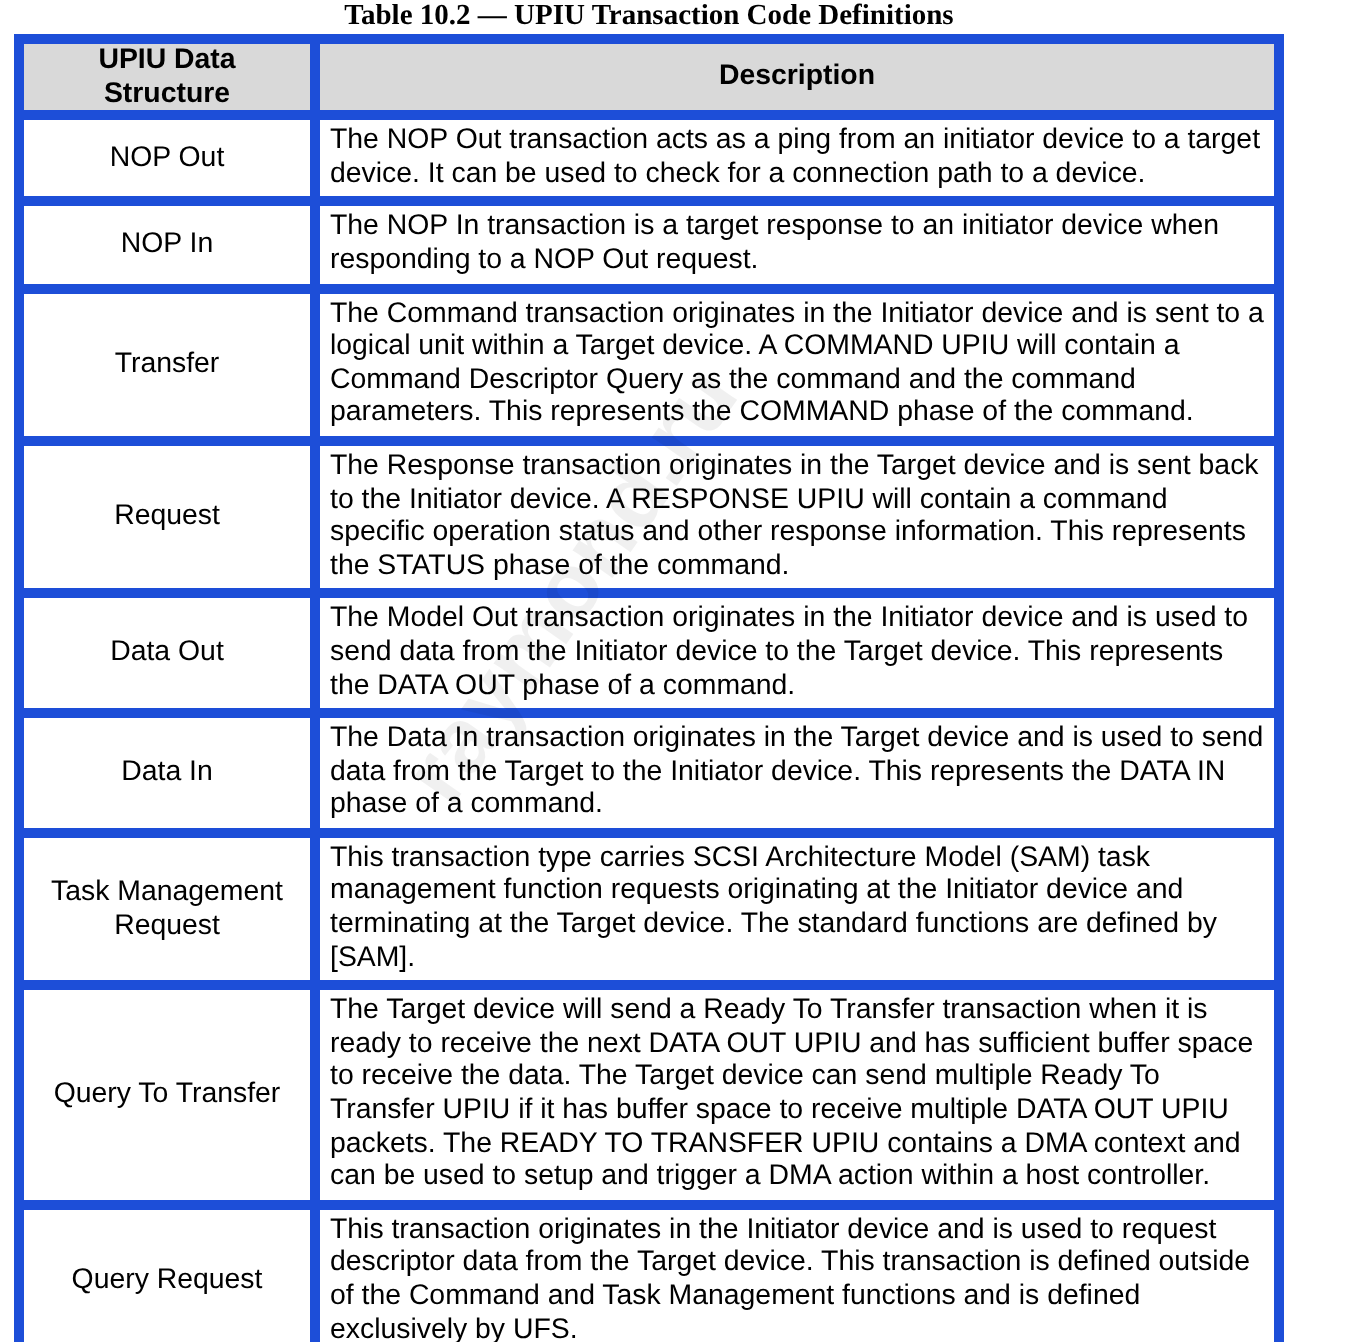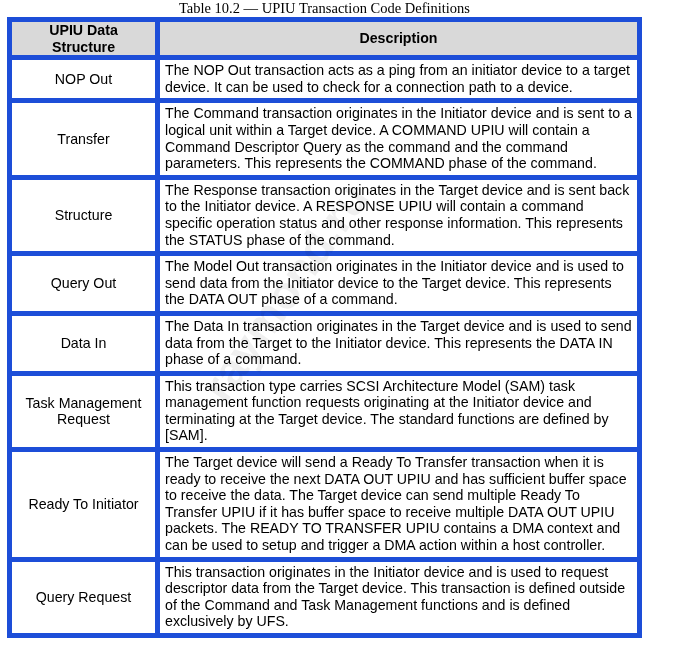--- a/index.html
+++ b/index.html
@@ -1,17 +1,17 @@
 <!DOCTYPE html>
 <html><head>
   <meta charset="utf-8">
   <style>
     html, body { margin: 0; padding: 0; background: #ffffff; }
     body { width: 682px; height: 671px; overflow: hidden; position: relative; font-family: "Liberation Sans", sans-serif; color: #000; }
-    .caption { position: absolute; top: 0px; left: 0; width: 649px; text-align: center; font-family: "Liberation Serif", serif; font-weight: normal; font-size: 14.5px; line-height: 17px; }
+    .caption { position: absolute; top: 0px; left: 0; width: 649px; text-align: center; font-family: "Liberation Serif", serif; font-weight: bold; font-size: 14.5px; line-height: 17px; }
     table.t { position: absolute; top: 17px; left: 7px; width: 635px; border-collapse: collapse; table-layout: fixed; }
     table.t td, table.t th { border: 5px solid #1d4ed8; font-size: 14.2px; line-height: 16.6px; vertical-align: middle; }
     table.t th { background: #d9d9d9; font-weight: bold; height: 22px; padding: 0 5px; text-align: center; }
     table.t th.c1 { text-align: center; }
     col.c1 { width: 148px; }
     td.name { text-align: center; padding: 0 4px; }
     td.desc { padding: 2px 5px 3px 5px; vertical-align: top; }
     .watermark { position: absolute; left: 190px; top: 380px; transform: rotate(-55deg); transform-origin: left top; font-size: 46px; font-weight: bold; color: rgba(0,0,0,0.06); pointer-events: none; white-space: nowrap; font-family: "Liberation Sans", sans-serif; }
   </style>
 </head>
@@ -29,41 +29,45 @@
       <th class="c1">UPIU Data Structure</th>
       <th>Description</th>
     </tr>
   </thead>
   <tbody id="tbody">
       <tr>
         <td class="name">NOP Out</td>
         <td class="desc">The NOP Out transaction acts as a ping from an initiator device to a target device. It can be used to check for a connection path to a device.</td>
       </tr>
       <tr>
+        <td class="name">NOP In</td>
+        <td class="desc">The NOP In transaction is a target response to an initiator device when responding to a NOP Out request.</td>
+      </tr>
+      <tr>
         <td class="name">Transfer</td>
         <td class="desc">The Command transaction originates in the Initiator device and is sent to a logical unit within a Target device. A COMMAND UPIU will contain a Command Descriptor Query as the command and the command parameters. This represents the COMMAND phase of the command.</td>
       </tr>
       <tr>
-        <td class="name">Structure</td>
+        <td class="name">Request</td>
         <td class="desc">The Response transaction originates in the Target device and is sent back to the Initiator device. A RESPONSE UPIU will contain a command specific operation status and other response information. This represents the STATUS phase of the command.</td>
       </tr>
       <tr>
-        <td class="name">Query Out</td>
+        <td class="name">Data Out</td>
         <td class="desc">The Model Out transaction originates in the Initiator device and is used to send data from the Initiator device to the Target device. This represents the DATA OUT phase of a command.</td>
       </tr>
       <tr>
         <td class="name">Data In</td>
         <td class="desc">The Data In transaction originates in the Target device and is used to send data from the Target to the Initiator device. This represents the DATA IN phase of a command.</td>
       </tr>
       <tr>
         <td class="name">Task Management Request</td>
         <td class="desc">This transaction type carries SCSI Architecture Model (SAM) task management function requests originating at the Initiator device and terminating at the Target device. The standard functions are defined by [SAM].</td>
       </tr>
       <tr>
-        <td class="name">Ready To Initiator</td>
+        <td class="name">Query To Transfer</td>
         <td class="desc">The Target device will send a Ready To Transfer transaction when it is ready to receive the next DATA OUT UPIU and has sufficient buffer space to receive the data. The Target device can send multiple Ready To Transfer UPIU if it has buffer space to receive multiple DATA OUT UPIU packets. The READY TO TRANSFER UPIU contains a DMA context and can be used to setup and trigger a DMA action within a host controller.</td>
       </tr>
       <tr>
         <td class="name">Query Request</td>
         <td class="desc">This transaction originates in the Initiator device and is used to request descriptor data from the Target device. This transaction is defined outside of the Command and Task Management functions and is defined exclusively by UFS.</td>
       </tr>
     </tbody>
 </table>
 
 <div class="watermark">raymond.ru</div>

